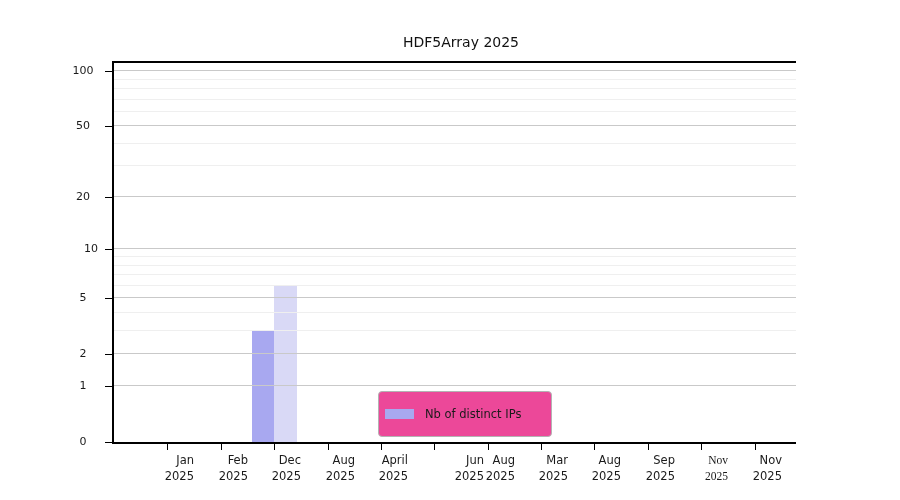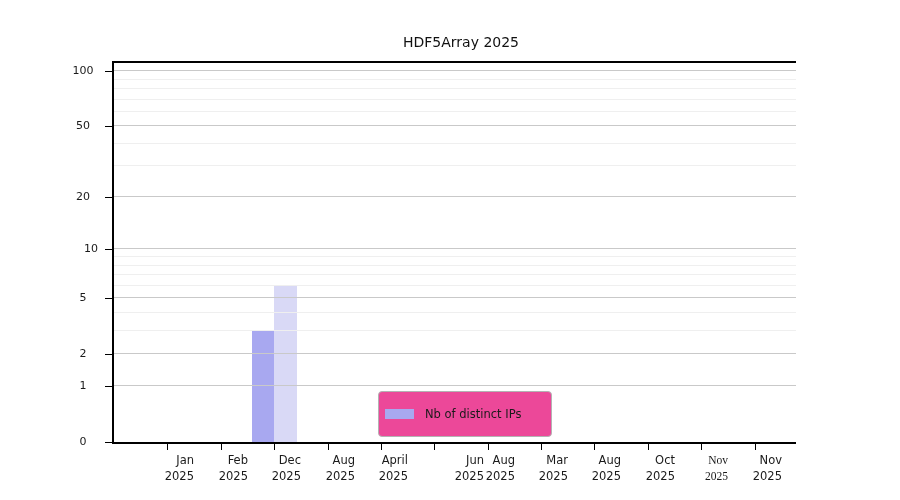--- a/index.html
+++ b/index.html
@@ -132,21 +132,21 @@
       <div>Mar</div>
       <div>2025</div>
     </div>
     <div class="x-tick" style="left: 594px; top: 444px;"></div>
     <div class="x-tick-label" style="left: 567px; top: 452px;">
       <div>Aug</div>
       <div>2025</div>
     </div>
     <div class="x-tick" style="left: 648px; top: 444px;"></div>
     <div class="x-tick-label" style="left: 621px; top: 452px;">
-      <div>Oct</div>
+      <div>Sep</div>
       <div>2025</div>
     </div>
     <div class="x-tick" style="left: 701px; top: 444px;"></div>
     <div class="x-tick-label" style="left: 674px; top: 452px; font-family: Liberation Serif, serif;">
       <div>Nov</div>
       <div>2025</div>
     </div>
     <div class="x-tick" style="left: 755px; top: 444px;"></div>
     <div class="x-tick-label" style="left: 728px; top: 452px;">
       <div>Nov</div>

